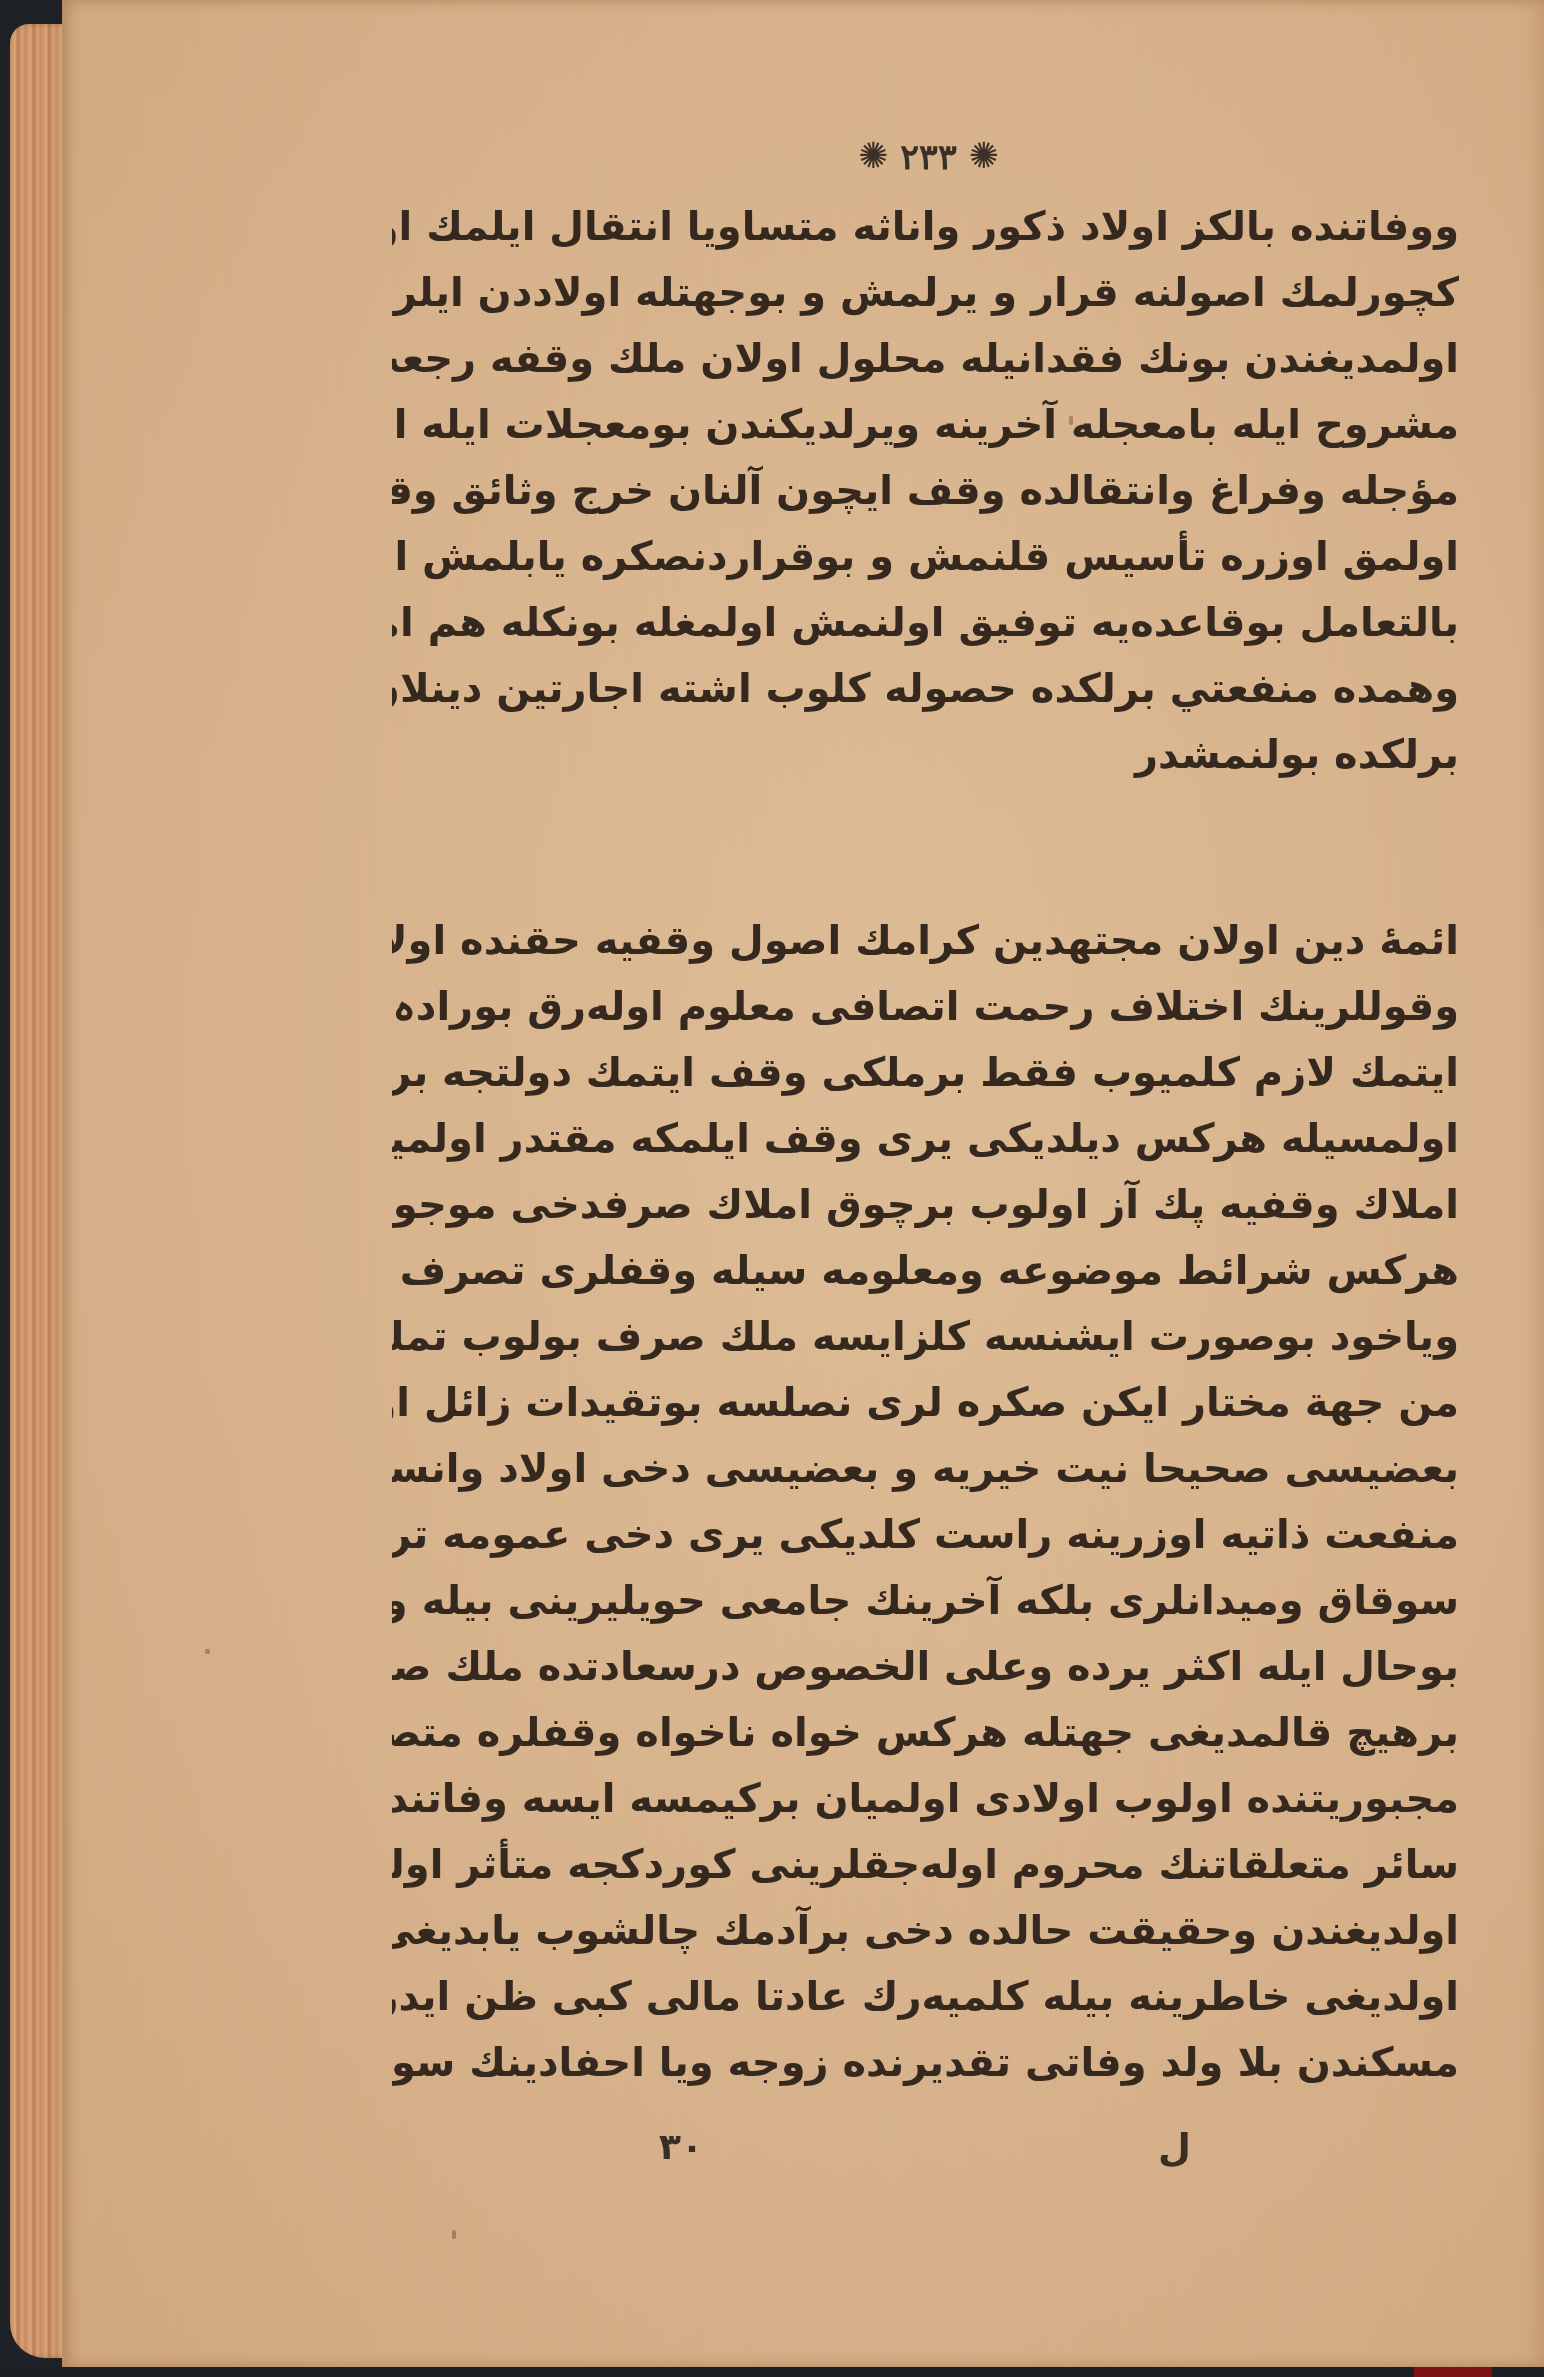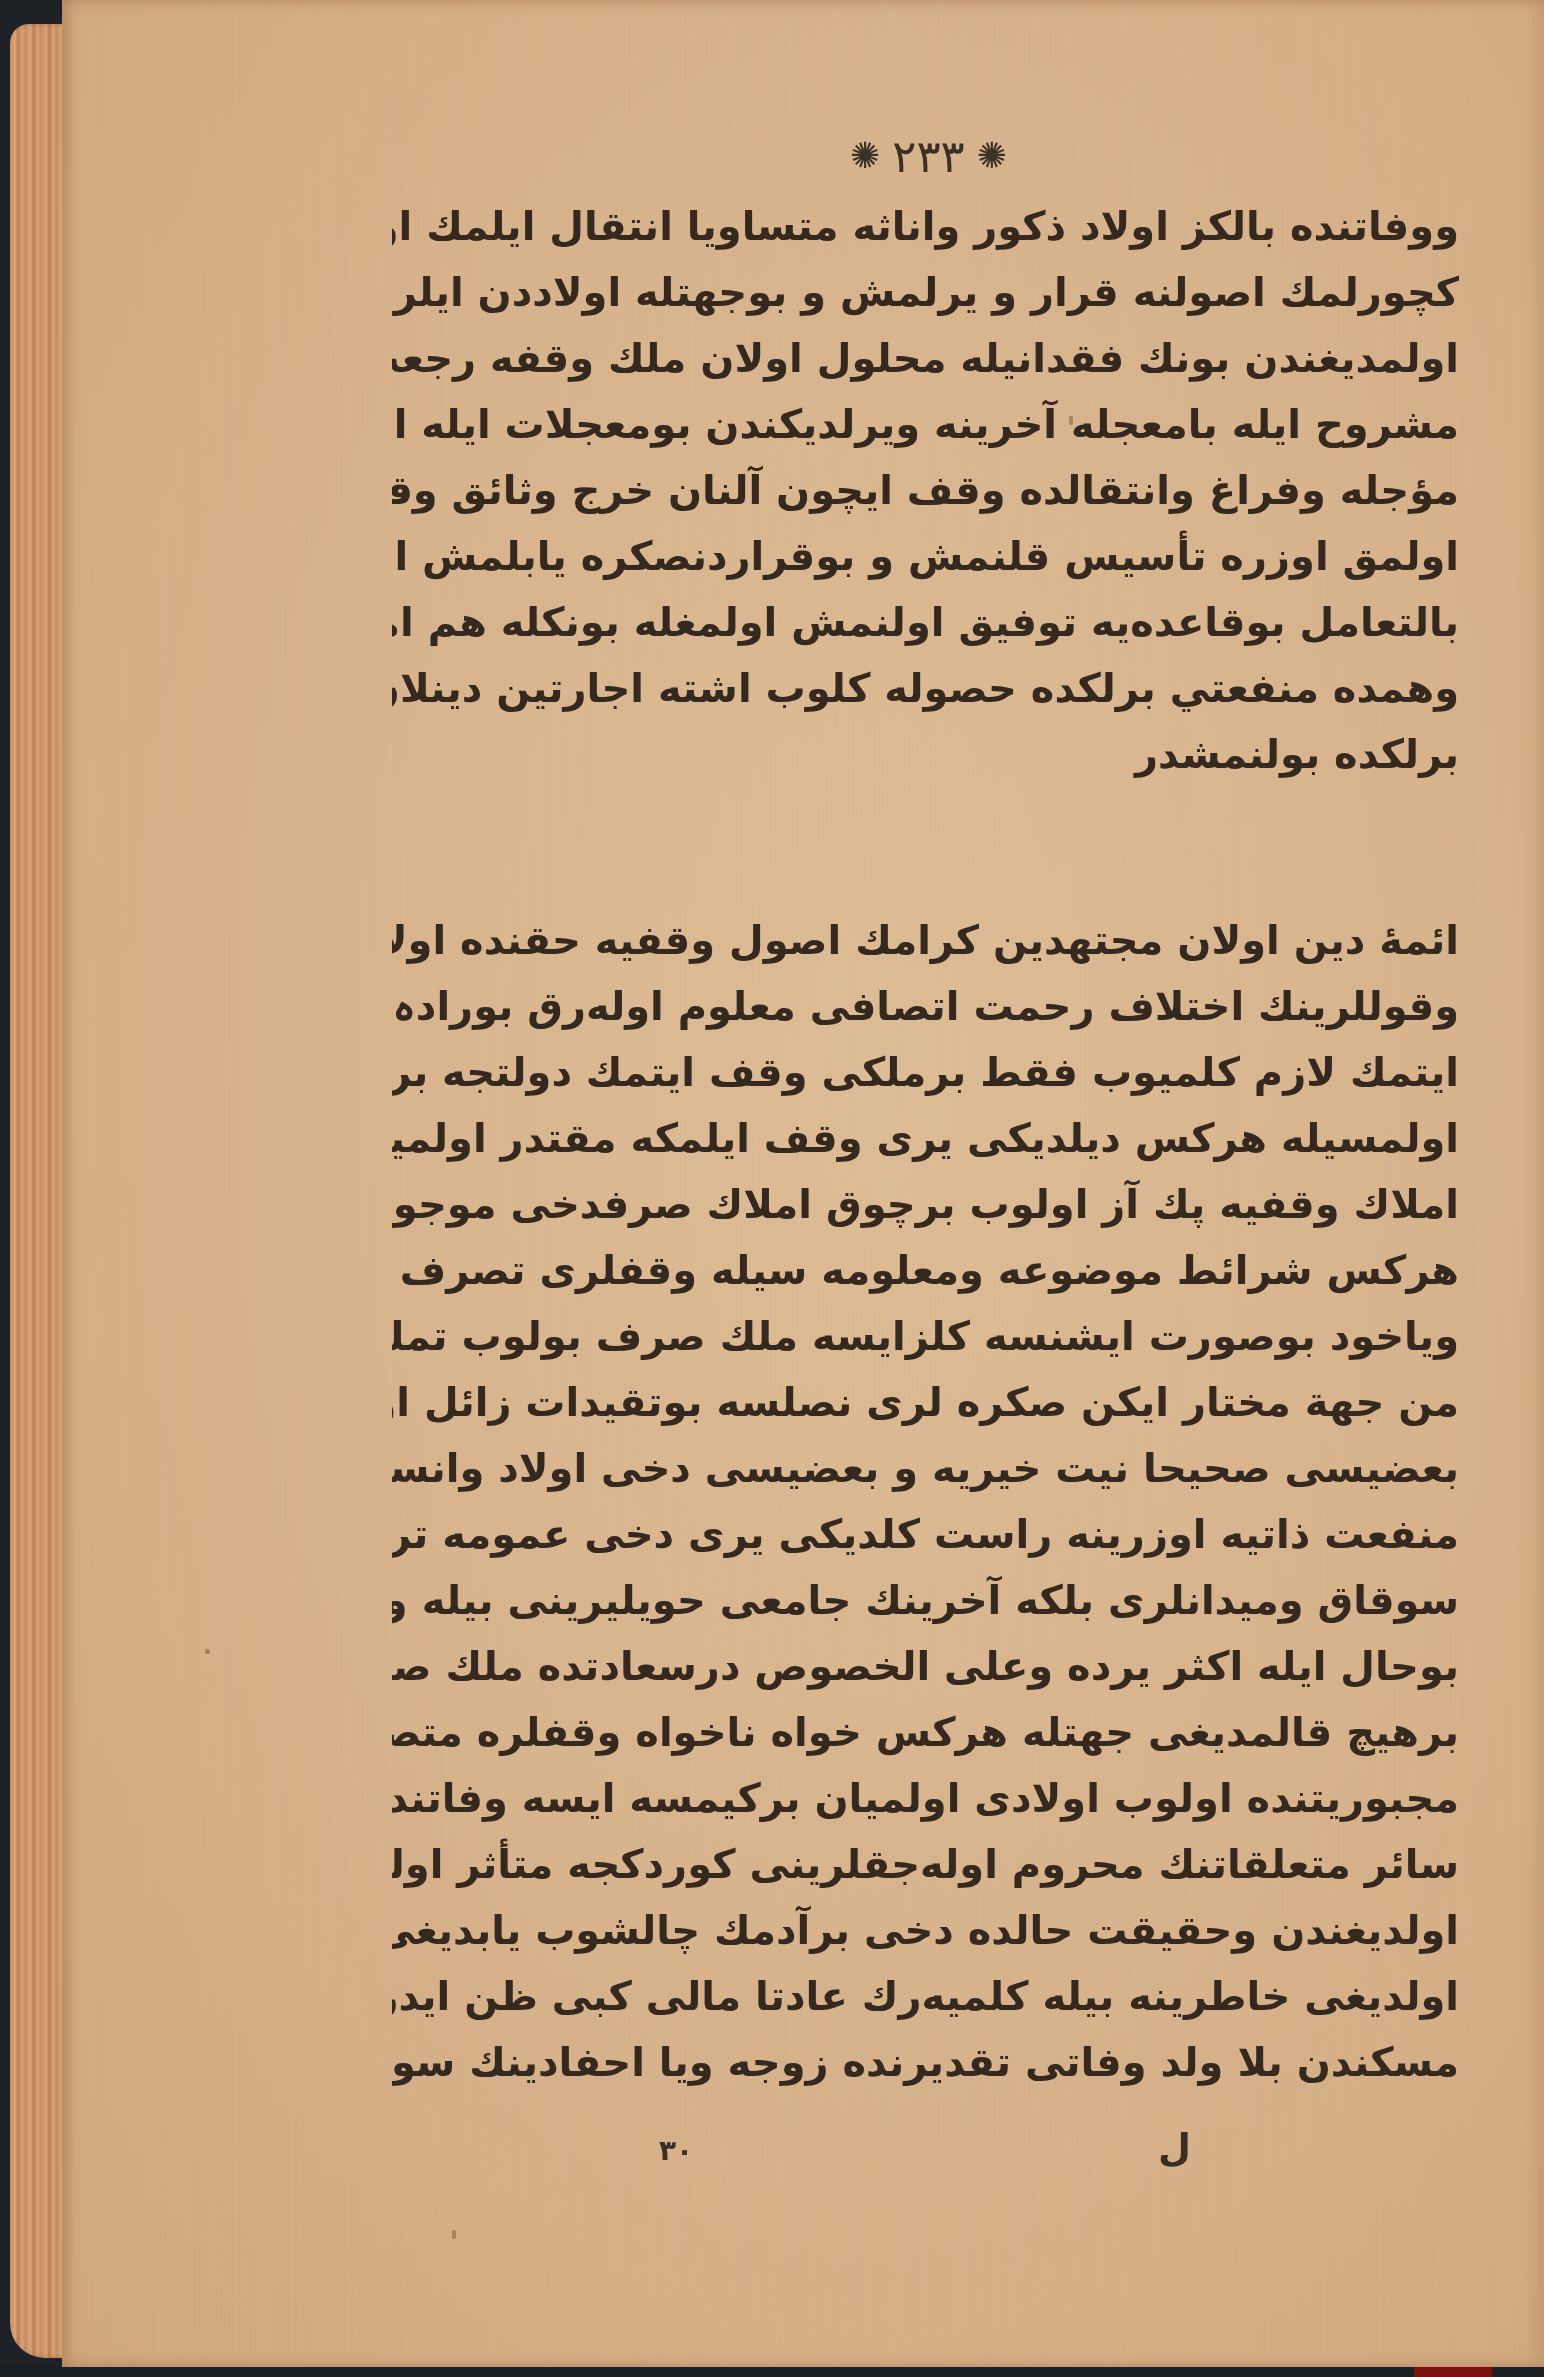--- a/index.html
+++ b/index.html
@@ -75,22 +75,22 @@
     gap: 12px;
     color: #3a3027;
     font-family: "DejaVu Serif", serif;
   }
   .ornament {
     font-size: 36px;
     line-height: 1;
     color: #3b3129;
   }
   .page-number {
-    font-size: 45px;
-    font-weight: normal;
+    font-size: 35px;
+    font-weight: bold;
     direction: rtl;
     letter-spacing: 1.7px;
   }
 
   .body-text {
     position: absolute;
     left: 392px;
     width: 1067px;
     direction: rtl;
     text-align: justify;
@@ -122,22 +122,21 @@
     width: 1544px;
     height: 69px;
     color: #3a2e24;
     font-family: "DejaVu Sans", sans-serif;
     font-weight: bold;
   }
   .signature-mark {
     position: absolute;
     left: 659px;
     top: 0;
-    font-size: 28px;
-    margin-top: 8px;
+    font-size: 36px;
   }
   .catchword {
     position: absolute;
     left: 1158px;
     top: 0;
     font-size: 38px;
   }
   .speck {
     position: absolute;
     width: 3.5px;

